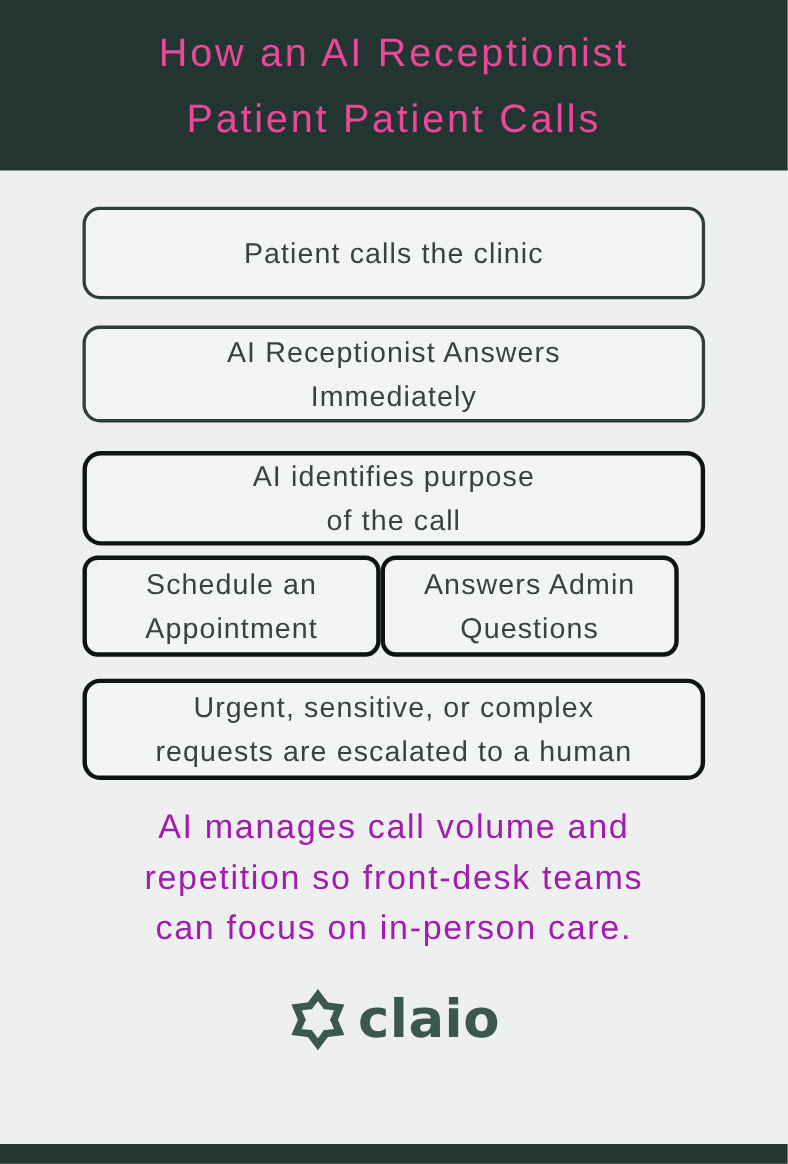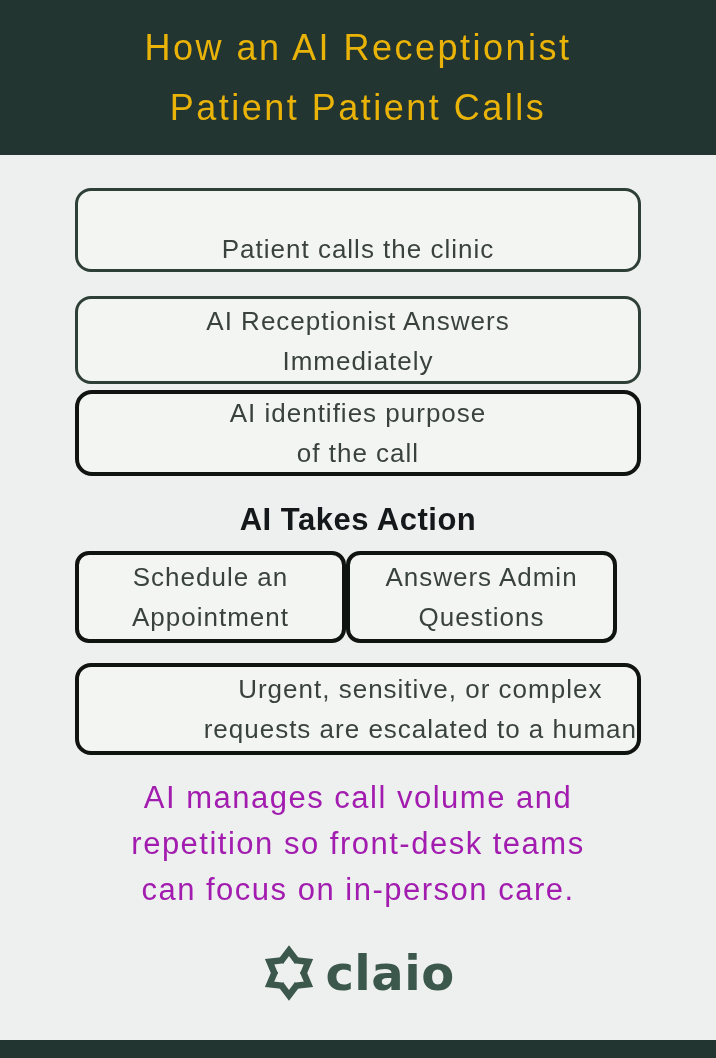--- a/index.html
+++ b/index.html
@@ -6,60 +6,60 @@
   body{
     width:716px;height:1058px;
     background:#edf0ee;
     font-family:"Liberation Sans", sans-serif;
     overflow:hidden;
   }
   .page{position:relative;width:716px;height:1058px;display:flex;flex-direction:column;}
 
   
   .header{
-    height:155px;background:#233530;color:#eab308;
+    height:155px;background:#233530;color:#ec4899;
     display:flex;flex-direction:column;justify-content:center;align-items:center;
     text-align:center;flex:0 0 auto;
   }
   .header .title-line{
     font-size:36px;line-height:60px;font-weight:500;letter-spacing:2.5px;
   }
 
   
   .content{width:566px;margin:0 auto;display:flex;flex-direction:column;align-items:stretch;}
 
   .box{
     background:#f3f5f3;border-radius:16px;
     display:flex;align-items:center;justify-content:center;
     text-align:center;box-sizing:border-box;
   }
   .box .label{
     white-space:pre-line;
     color:#3a423e;font-size:26px;line-height:40px;letter-spacing:1px;
   }
-  .box.green{border:3px solid #2e3f38;align-items:flex-end;}
+  .box.green{border:3px solid #2e3f38;}
   .box.black{border:4px solid #101411;}
 
   .step1{margin-top:33px;height:84px;}
   .step2{margin-top:24px;height:88px;}
-  .step3{margin-top:6px;height:86px;border-radius:17px;}
+  .step3{margin-top:26px;height:86px;border-radius:17px;}
 
   .section-heading{
     margin:22px 0 0 0;height:44px;
     display:flex;align-items:center;justify-content:center;
     font-size:31px;font-weight:bold;color:#15181a;letter-spacing:0.5px;
     text-align:center;
   }
 
   .action-row{
     margin-top:9px;display:flex;justify-content:flex-start;border-radius:14px;
   }
   .action-row .box{width:271px;height:92px;border-radius:14px;}
 
-  .wide{margin-top:20px;height:92px;border-radius:16px;justify-content:flex-end;}
+  .wide{margin-top:20px;height:92px;border-radius:16px;}
 
   .summary{
     margin:20px 0 0 0;text-align:center;white-space:pre-line;
     font-size:31px;line-height:46px;letter-spacing:1.5px;color:#a21caf;
   }
 
   
   .logo-row{
     margin-top:32px;display:flex;align-items:center;justify-content:center;gap:8px;
   }
@@ -94,21 +94,20 @@
     <div class="box green step2">
       <span class="label">AI Receptionist Answers
 Immediately</span>
     </div>
 
     <div class="box black step3">
       <span class="label">AI identifies purpose
 of the call</span>
     </div>
 
-    <div class="section-heading">AI Takes Action</div>
 
     <div class="action-row">
       <div class="box black">
         <span class="label">Schedule an
 Appointment</span>
       </div>
       <div class="box black">
         <span class="label">Answers Admin
 Questions</span>
       </div>

